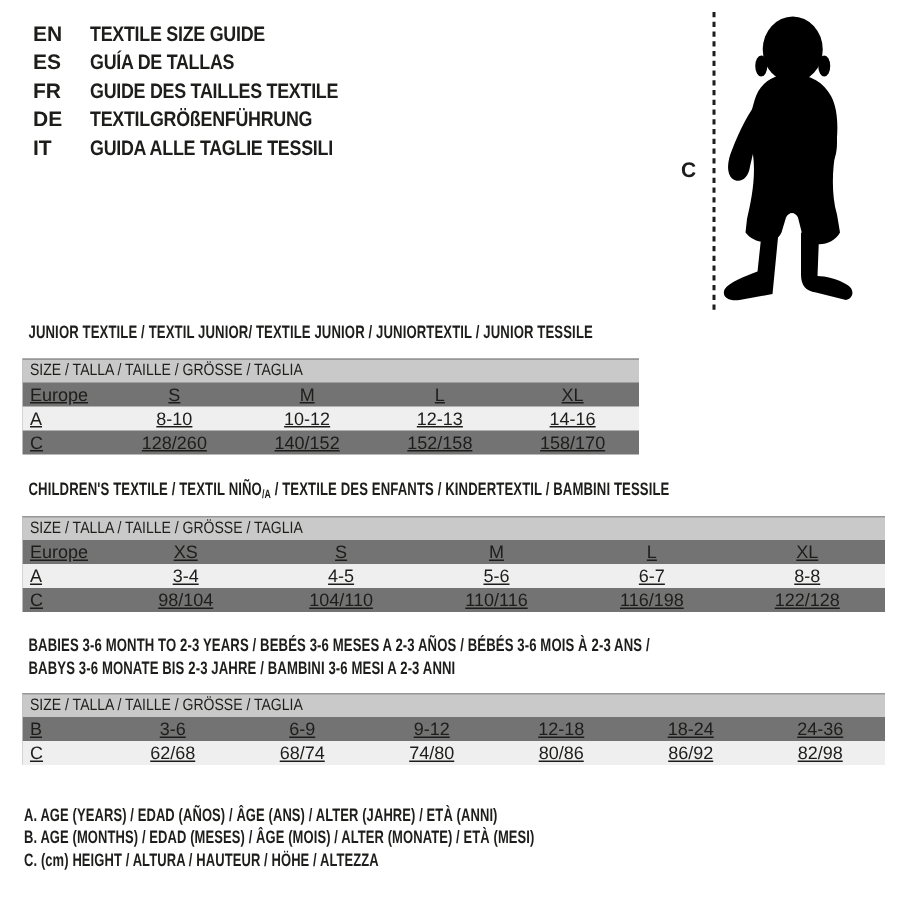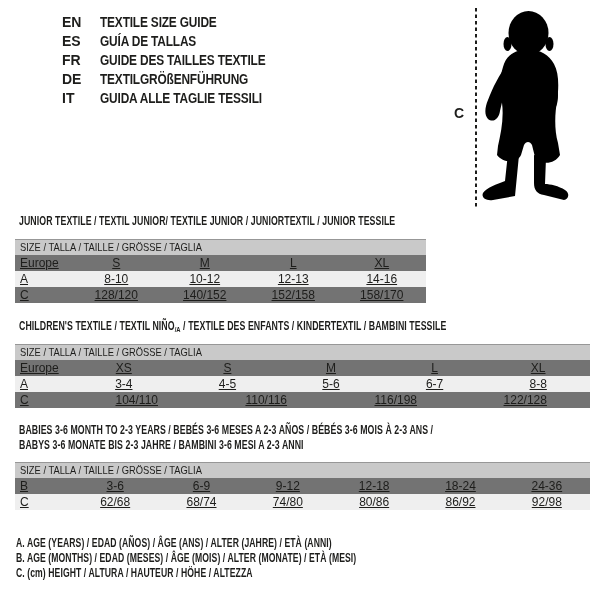--- a/index.html
+++ b/index.html
@@ -10,21 +10,21 @@
     overflow: hidden;
     font-family: "Liberation Sans", sans-serif;
     color: #1d1d1b;
   }
   .abs { position: absolute; }
 
   
   .languages { left: 22px; top: 13px; }
   .lang-row { display: flex; height: 19px; line-height: 19px;
               font-size: 14px; font-weight: bold; white-space: nowrap; }
-  .lang-code { width: 38px; flex: 0 0 38px; margin-left: 40px; }
+  .lang-code { width: 38px; flex: 0 0 38px; }
   .lang-label { display: inline-block; transform: scaleX(0.85);
                 transform-origin: 0 50%; letter-spacing: -0.2px; }
 
   
   .figure-svg { left: 450px; top: 4px; }
   .c-label { left: 454px; top: 105px; font-size: 14px; font-weight: bold; }
 
   
   .tbl-title {
     font-size: 12px; font-weight: bold; white-space: nowrap;
@@ -126,21 +126,21 @@
         </div>
         <div class="trow shaded">
           <div class="tlabel">A</div>
           <div class="tcell">8-10</div>
           <div class="tcell">10-12</div>
           <div class="tcell">12-13</div>
           <div class="tcell">14-16</div>
         </div>
         <div class="trow">
           <div class="tlabel">C</div>
-          <div class="tcell">128/120</div>
+          <div class="tcell">128/260</div>
           <div class="tcell">140/152</div>
           <div class="tcell">152/158</div>
           <div class="tcell">158/170</div>
         </div>
       </div>
   </div>
 
   <div class="abs tbl-title t2-title">
     <span>CHILDREN'S TEXTILE / TEXTIL NIÑO</span><span class="sub">/A</span><span> / TEXTILE DES ENFANTS / KINDERTEXTIL / BAMBINI TESSILE</span>
   </div>
@@ -160,20 +160,21 @@
         <div class="trow shaded">
           <div class="tlabel">A</div>
           <div class="tcell">3-4</div>
           <div class="tcell">4-5</div>
           <div class="tcell">5-6</div>
           <div class="tcell">6-7</div>
           <div class="tcell">8-8</div>
         </div>
         <div class="trow">
           <div class="tlabel">C</div>
+          <div class="tcell">98/104</div>
           <div class="tcell">104/110</div>
           <div class="tcell">110/116</div>
           <div class="tcell">116/198</div>
           <div class="tcell">122/128</div>
         </div>
       </div>
   </div>
 
   <div class="abs tbl-title t3-title">
     <div>BABIES 3-6 MONTH TO 2-3 YEARS / BEBÉS 3-6 MESES A 2-3 AÑOS / BÉBÉS 3-6 MOIS À 2-3 ANS /</div>
@@ -193,21 +194,21 @@
           <div class="tcell">18-24</div>
           <div class="tcell">24-36</div>
         </div>
         <div class="trow shaded">
           <div class="tlabel">C</div>
           <div class="tcell">62/68</div>
           <div class="tcell">68/74</div>
           <div class="tcell">74/80</div>
           <div class="tcell">80/86</div>
           <div class="tcell">86/92</div>
-          <div class="tcell">92/98</div>
+          <div class="tcell">82/98</div>
         </div>
       </div>
   </div>
 
   <div class="abs legend">
     <div class="legend-line">A. AGE (YEARS) / EDAD (AÑOS) / ÂGE (ANS) / ALTER (JAHRE) / ETÀ (ANNI)</div>
     <div class="legend-line">B. AGE (MONTHS) / EDAD (MESES) / ÂGE (MOIS) / ALTER (MONATE) / ETÀ (MESI)</div>
     <div class="legend-line">C. (cm) HEIGHT / ALTURA / HAUTEUR / HÖHE / ALTEZZA</div>
   </div>
 

